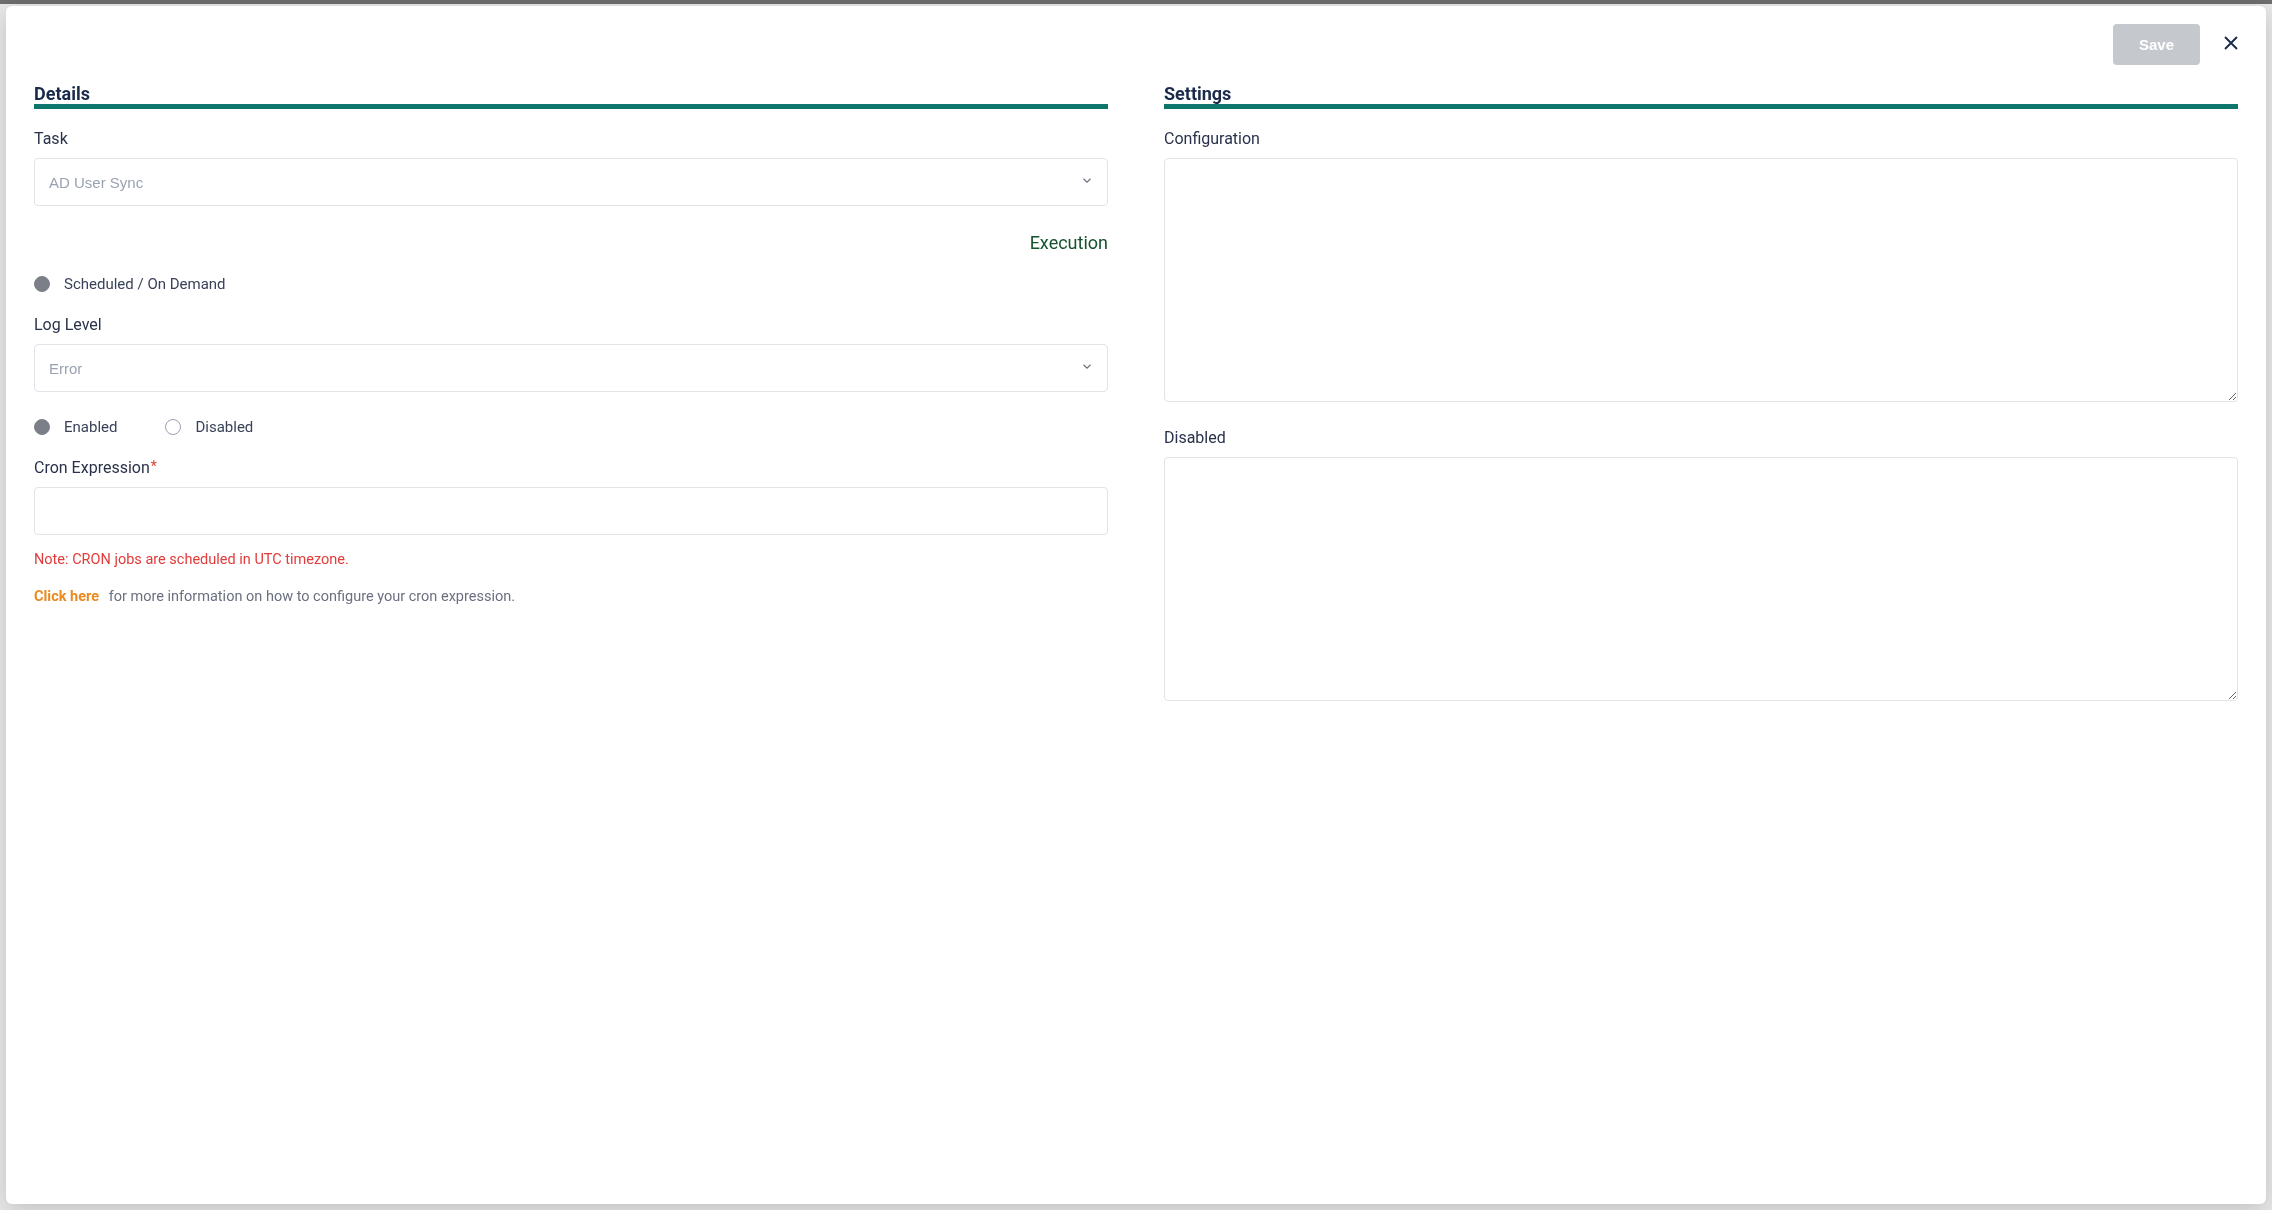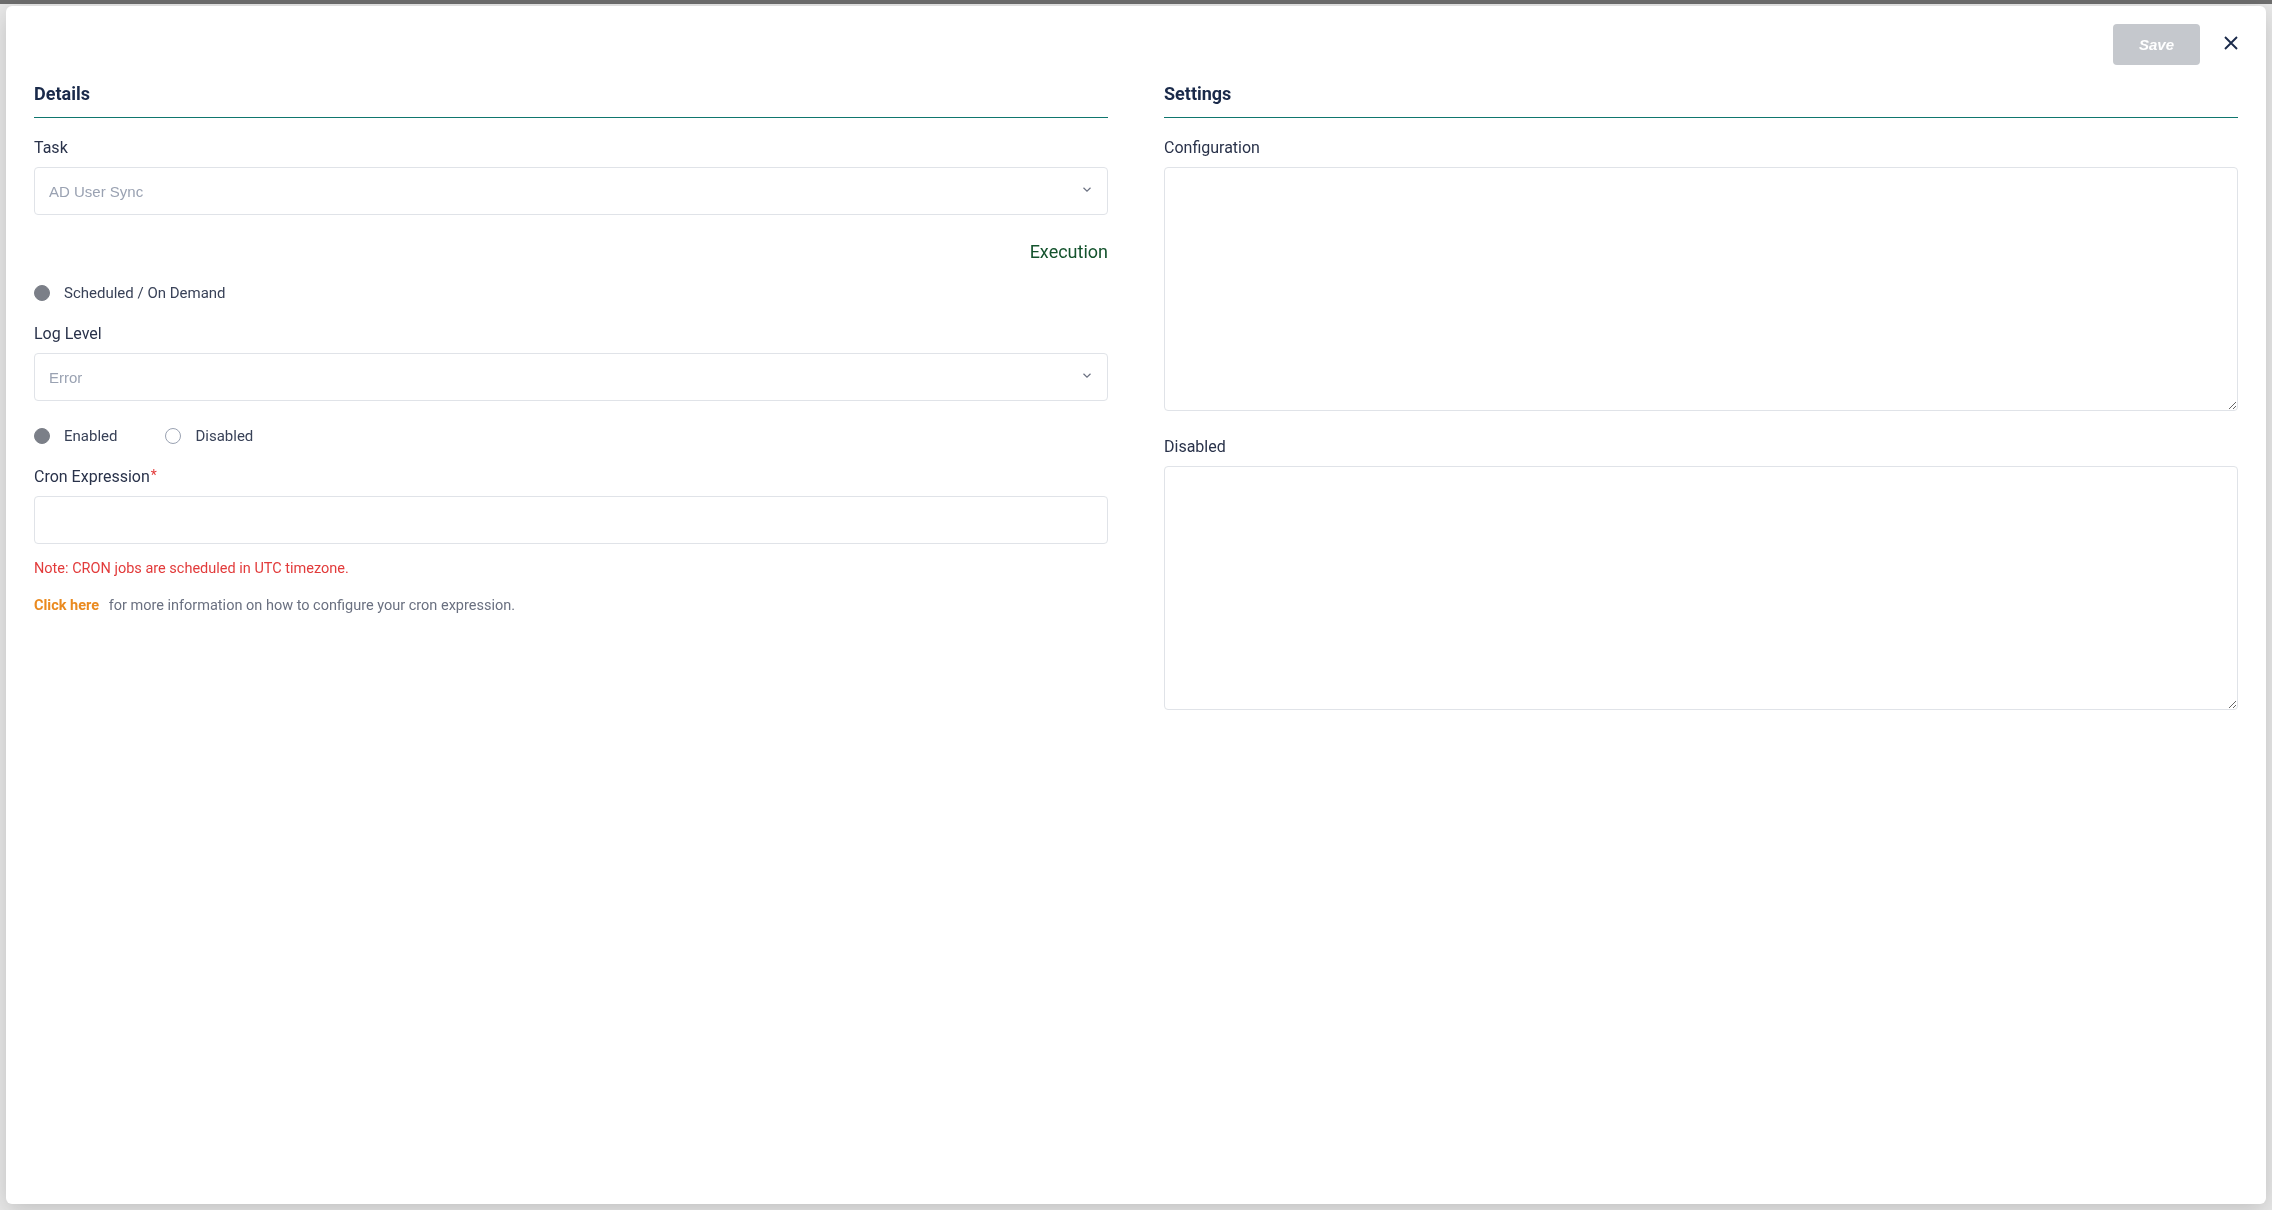--- a/index.html
+++ b/index.html
@@ -36,21 +36,20 @@
   }
   .save-btn {
     background: #c5c8cd;
     color: #ffffff;
     border: none;
     border-radius: 4px;
     padding: 12px 26px;
     font-size: 15px;
     font-weight: 600;
     cursor: pointer;
-    font-style: italic;
   }
   .close-btn {
     background: none; border: none;
     cursor: pointer;
     padding: 4px;
     color: #1a2a4a;
     display: flex; align-items: center; justify-content: center;
   }
   .close-btn svg { width: 18px; height: 18px; stroke: #1a2a4a; stroke-width: 2.5; }
   .modal-body {
@@ -58,22 +57,22 @@
     overflow-y: auto;
     padding: 18px 28px 40px 28px;
     display: flex;
     gap: 56px;
   }
   .col { flex: 1; min-width: 0; }
   .section-title {
     font-size: 18px;
     font-weight: 700;
     color: #1a2a4a;
-    padding-bottom: 13px;
-    border-bottom: 1px solid #0f766e;
+    padding-bottom: 0;
+    border-bottom: 5px solid #0f766e;
     margin-bottom: 20px;
   }
   .sub-title {
     font-size: 18px;
     font-weight: 400;
     color: #14532d;
     margin-top: 26px;
     margin-bottom: 22px;
     text-align: right;
   }

